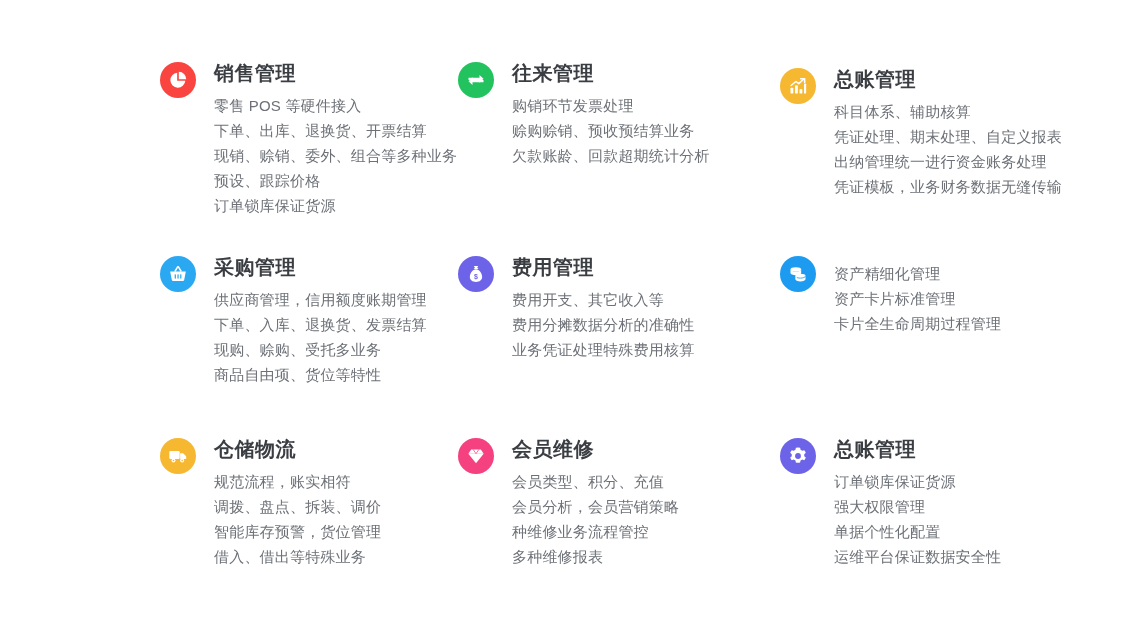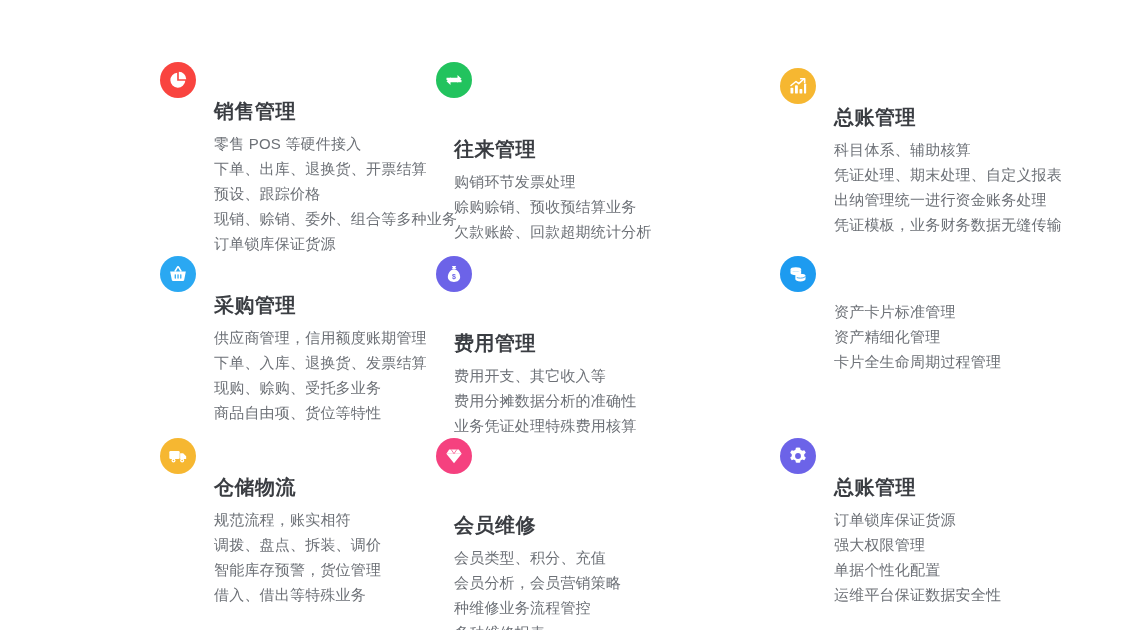--- a/index.html
+++ b/index.html
@@ -22,41 +22,41 @@
   .icon-circle {
     width:36px; height:36px;
     border-radius:50%;
     flex:0 0 36px;
     display:flex;
     align-items:center;
     justify-content:center;
     margin-top:2px;
   }
   .icon-circle svg { display:block; }
-  .texts { margin-left:18px;margin-top:38px; }
+  .texts { margin-left:18px; }
   .feature-title {
     font-size:20px;
     font-weight:bold;
     color:#3a3d42;
     line-height:26px;
     letter-spacing:0.5px;
     white-space:nowrap;
   }
   .feature-lines { margin-top:7px; }
   .feature-line {
     font-size:15px;
     color:#6d7177;
     line-height:25px;
     white-space:nowrap;
     letter-spacing:0.2px;
   }
 
   
   .col1 { left:160px; }
-  .col2 { left:436px;flex-direction:column; }
+  .col2 { left:458px; }
   .col3 { left:780px; }
 
   
   .row1 { top:60px; }
   .row2 { top:254px; }
   .row3 { top:436px; }
 
   
   .col3.row1 { top:66px; }
   .col3.row2 { top:254px; }
@@ -72,22 +72,22 @@
       <svg width="20" height="20" viewBox="0 0 24 24" aria-hidden="true">
         <path d="M11 3.2A9 9 0 1 0 20.8 13H11V3.2Z" fill="#ffffff"></path>
         <path d="M13 2.1V11h8.9A9.03 9.03 0 0 0 13 2.1Z" fill="#ffffff"></path>
       </svg>
     </div>
     <div class="texts">
       <div class="feature-title">销售管理</div>
       <div class="feature-lines">
         <div class="feature-line">零售 POS 等硬件接入</div>
         <div class="feature-line">下单、出库、退换货、开票结算</div>
+        <div class="feature-line">现销、赊销、委外、组合等多种业务</div>
         <div class="feature-line">预设、跟踪价格</div>
-        <div class="feature-line">现销、赊销、委外、组合等多种业务</div>
         <div class="feature-line">订单锁库保证货源</div>
       </div>
     </div>
   </div>
 
   <div class="feature col2 row1">
     <div class="icon-circle" style="background:#22c35e">
       <svg width="20" height="20" viewBox="0 0 24 24" aria-hidden="true">
         <path d="M3 9.2h13.2V6l4.8 4.6-4.8 4.6v-3.2H3V9.2Z" fill="#ffffff"></path>
         <path d="M21 14.8H7.8V18L3 13.4 7.8 8.8V12H21v2.8Z" fill="#ffffff"></path>
@@ -169,22 +169,22 @@
       <svg width="20" height="20" viewBox="0 0 24 24" aria-hidden="true">
         <ellipse cx="9.4" cy="6.6" rx="6.4" ry="2.7" fill="#ffffff"></ellipse>
         <path d="M3 6.6v4.3c0 1.5 2.9 2.7 6.4 2.7s6.4-1.2 6.4-2.7V6.6c0 1.5-2.9 2.7-6.4 2.7S3 8.1 3 6.6Z" fill="#ffffff"></path>
         <ellipse cx="14.9" cy="14.2" rx="6.1" ry="2.6" fill="#ffffff"></ellipse>
         <path d="M8.8 14.2v4.2c0 1.4 2.7 2.6 6.1 2.6s6.1-1.2 6.1-2.6v-4.2c0 1.4-2.7 2.6-6.1 2.6s-6.1-1.2-6.1-2.6Z" fill="#ffffff"></path>
         <path d="M10.6 16.3c1.2.5 2.7.7 4.3.7 3.4 0 6.1-1.2 6.1-2.6" stroke="#1d9bf0" stroke-width="0.9" fill="none"></path>
       </svg>
     </div>
     <div class="texts">
       <div class="feature-lines">
+        <div class="feature-line">资产精细化管理</div>
         <div class="feature-line">资产卡片标准管理</div>
-        <div class="feature-line">资产精细化管理</div>
         <div class="feature-line">卡片全生命周期过程管理</div>
       </div>
     </div>
   </div>
 
   <div class="feature col1 row3">
     <div class="icon-circle" style="background:#f6b731">
       <svg width="20" height="20" viewBox="0 0 24 24" aria-hidden="true">
         <rect x="1.6" y="6" width="12.4" height="9.6" rx="1.4" fill="#ffffff"></rect>
         <path d="M14.6 8.8h3.6l3.6 3.6v3.2h-7.2V8.8Z" fill="#ffffff"></path>

